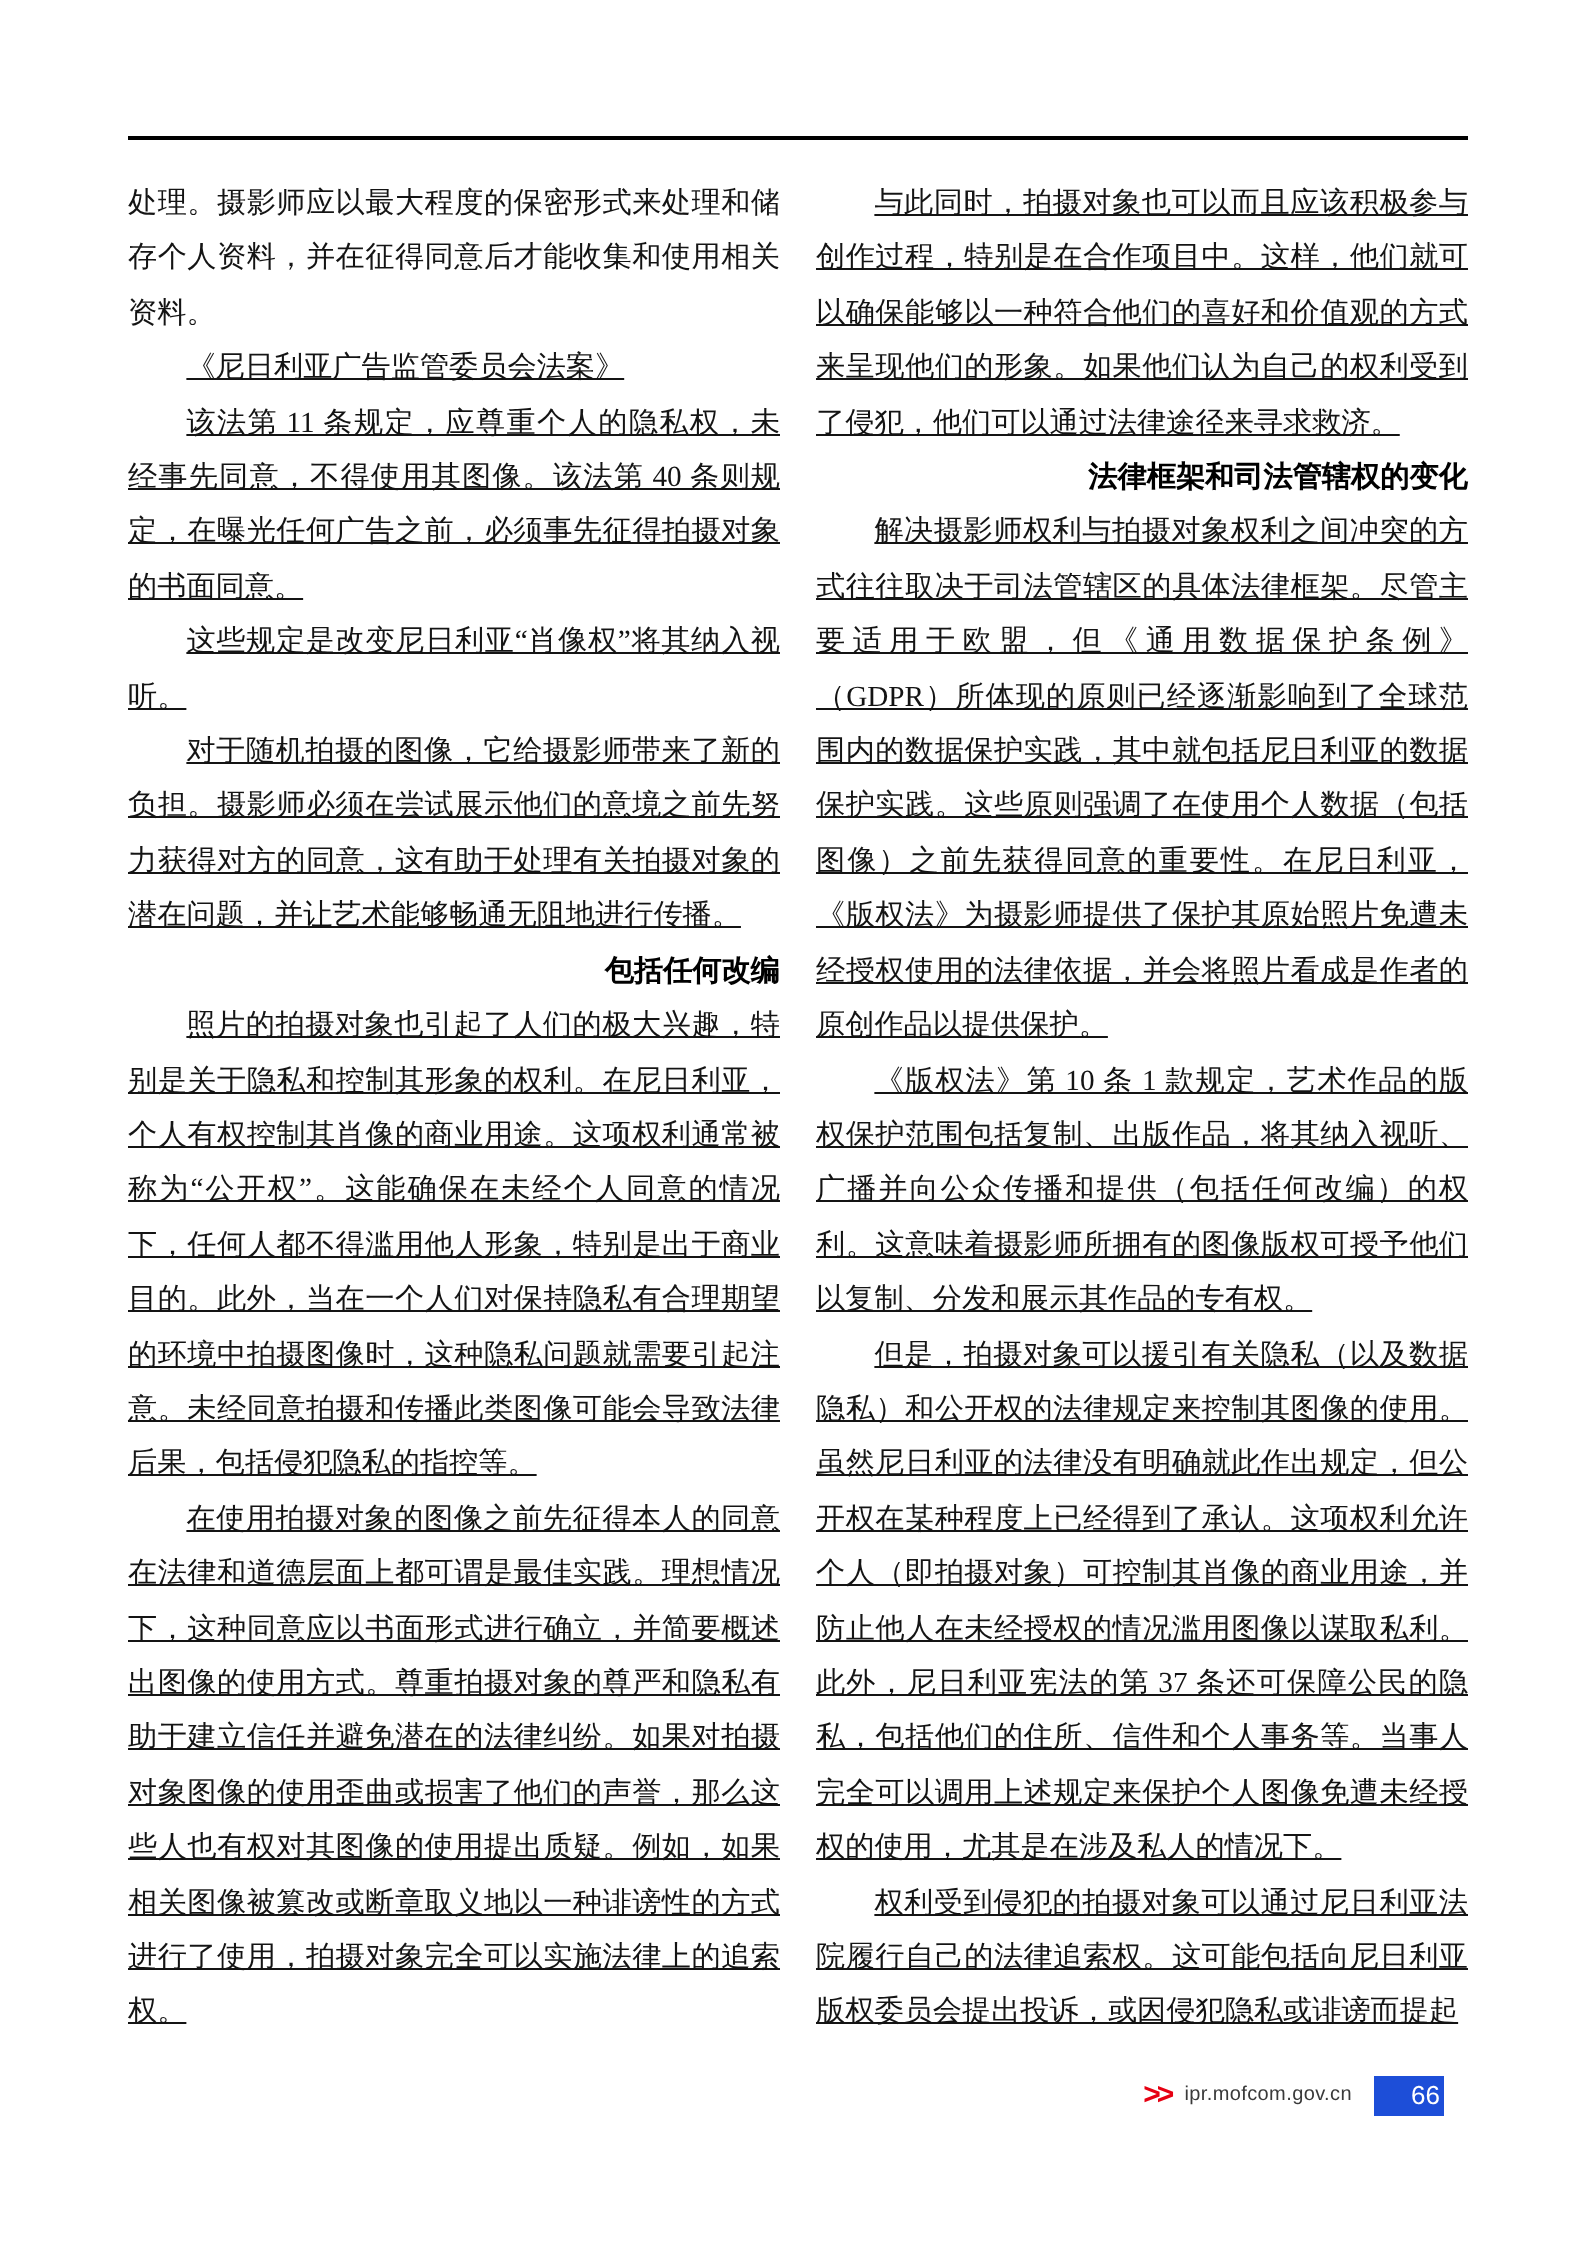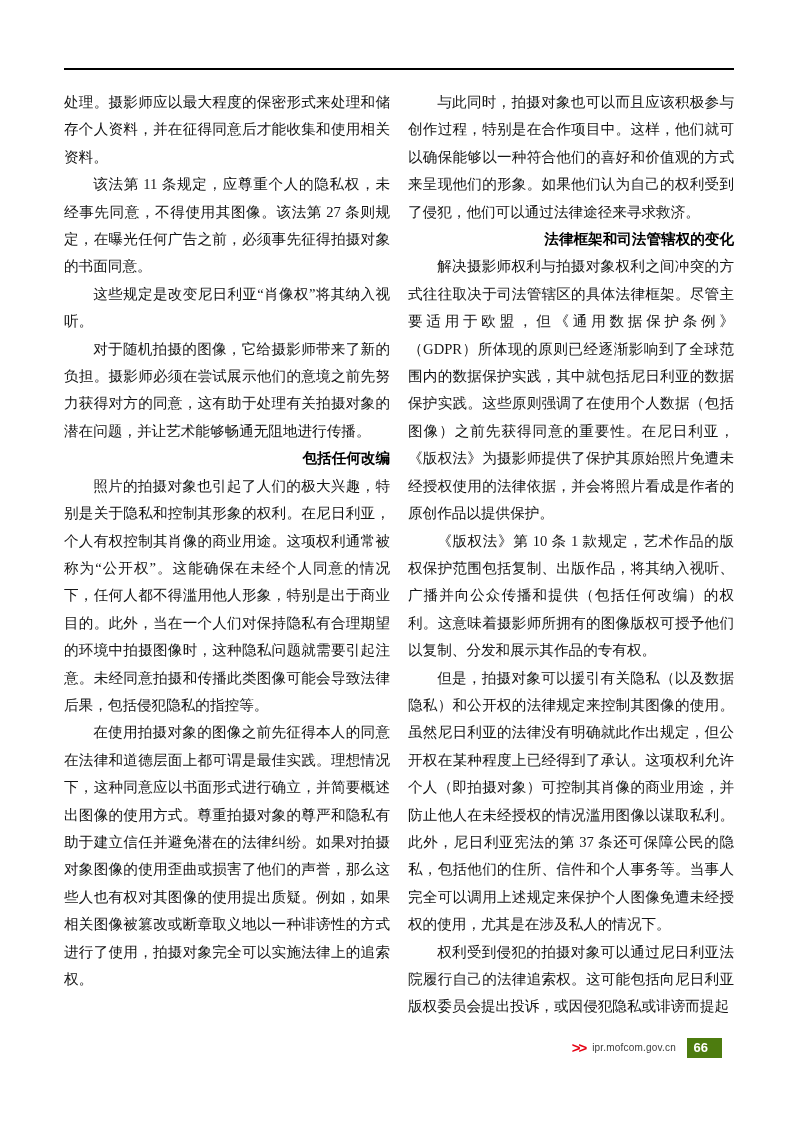--- a/index.html
+++ b/index.html
@@ -32,21 +32,21 @@
     width: 326px;
   }
   .para, .para-flush, .heading {
     margin: 0;
     font-size: 14.6px;
     line-height: 27.4px;
     text-align: justify;
     color: #141414;
     font-family: "Liberation Serif", "DejaVu Serif", serif;
   }
-  .para { text-indent: 2em; }
+  .para { text-indent: 2em; text-decoration: underline; }
   .para-flush { text-indent: 0; }
   .heading {
     font-weight: bold;
     text-indent: 2em;
     text-align: right;
     color: #000000;
     font-family: "Liberation Sans", "DejaVu Sans", sans-serif;
   }
   .footer {
     position: absolute;
@@ -66,44 +66,45 @@
     line-height: 1;
   }
   .site {
     color: #3a3a3a;
     font-size: 10px;
     letter-spacing: 0.2px;
     margin-right: 11px;
     line-height: 1;
   }
   .pagebox {
-    background: #4d7c0f;
+    background: #1d4ed8;
     color: #ffffff;
     width: 35px;
     height: 20px;
     display: flex;
     align-items: center;
     justify-content: flex-end;
-    padding-right: 14px;
+    padding-right: 2px;
     font-size: 13px;
-    font-weight: bold;
+    font-weight: normal;
     line-height: 1;
   }
 </style>
 </head>
 <body>
 
 <div class="page">
   <div class="content">
     <div class="rule"></div>
     <div class="columns">
 
       <div class="column">
         <p class="para-flush">处理。摄影师应以最大程度的保密形式来处理和储存个人资料，并在征得同意后才能收集和使用相关资料。</p>
-        <p class="para">该法第 11 条规定，应尊重个人的隐私权，未经事先同意，不得使用其图像。该法第 27 条则规定，在曝光任何广告之前，必须事先征得拍摄对象的书面同意。</p>
+        <p class="para">《尼日利亚广告监管委员会法案》</p>
+        <p class="para">该法第 11 条规定，应尊重个人的隐私权，未经事先同意，不得使用其图像。该法第 40 条则规定，在曝光任何广告之前，必须事先征得拍摄对象的书面同意。</p>
         <p class="para">这些规定是改变尼日利亚“肖像权”将其纳入视听。</p>
         <p class="para">对于随机拍摄的图像，它给摄影师带来了新的负担。摄影师必须在尝试展示他们的意境之前先努力获得对方的同意，这有助于处理有关拍摄对象的潜在问题，并让艺术能够畅通无阻地进行传播。</p>
         <p class="heading">包括任何改编</p>
         <p class="para">照片的拍摄对象也引起了人们的极大兴趣，特别是关于隐私和控制其形象的权利。在尼日利亚，个人有权控制其肖像的商业用途。这项权利通常被称为“公开权”。这能确保在未经个人同意的情况下，任何人都不得滥用他人形象，特别是出于商业目的。此外，当在一个人们对保持隐私有合理期望的环境中拍摄图像时，这种隐私问题就需要引起注意。未经同意拍摄和传播此类图像可能会导致法律后果，包括侵犯隐私的指控等。</p>
         <p class="para">在使用拍摄对象的图像之前先征得本人的同意在法律和道德层面上都可谓是最佳实践。理想情况下，这种同意应以书面形式进行确立，并简要概述出图像的使用方式。尊重拍摄对象的尊严和隐私有助于建立信任并避免潜在的法律纠纷。如果对拍摄对象图像的使用歪曲或损害了他们的声誉，那么这些人也有权对其图像的使用提出质疑。例如，如果相关图像被篡改或断章取义地以一种诽谤性的方式进行了使用，拍摄对象完全可以实施法律上的追索权。</p>
       </div>
 
       <div class="column">
         <p class="para">与此同时，拍摄对象也可以而且应该积极参与创作过程，特别是在合作项目中。这样，他们就可以确保能够以一种符合他们的喜好和价值观的方式来呈现他们的形象。如果他们认为自己的权利受到了侵犯，他们可以通过法律途径来寻求救济。</p>
         <p class="heading">法律框架和司法管辖权的变化</p>

